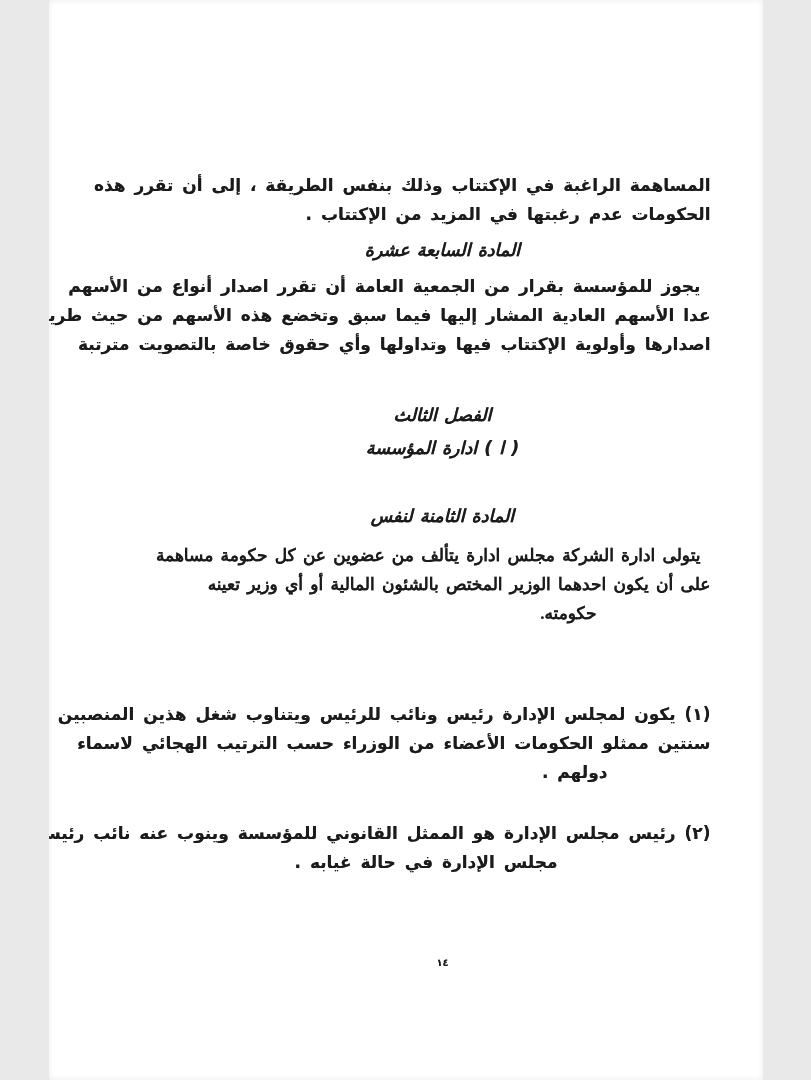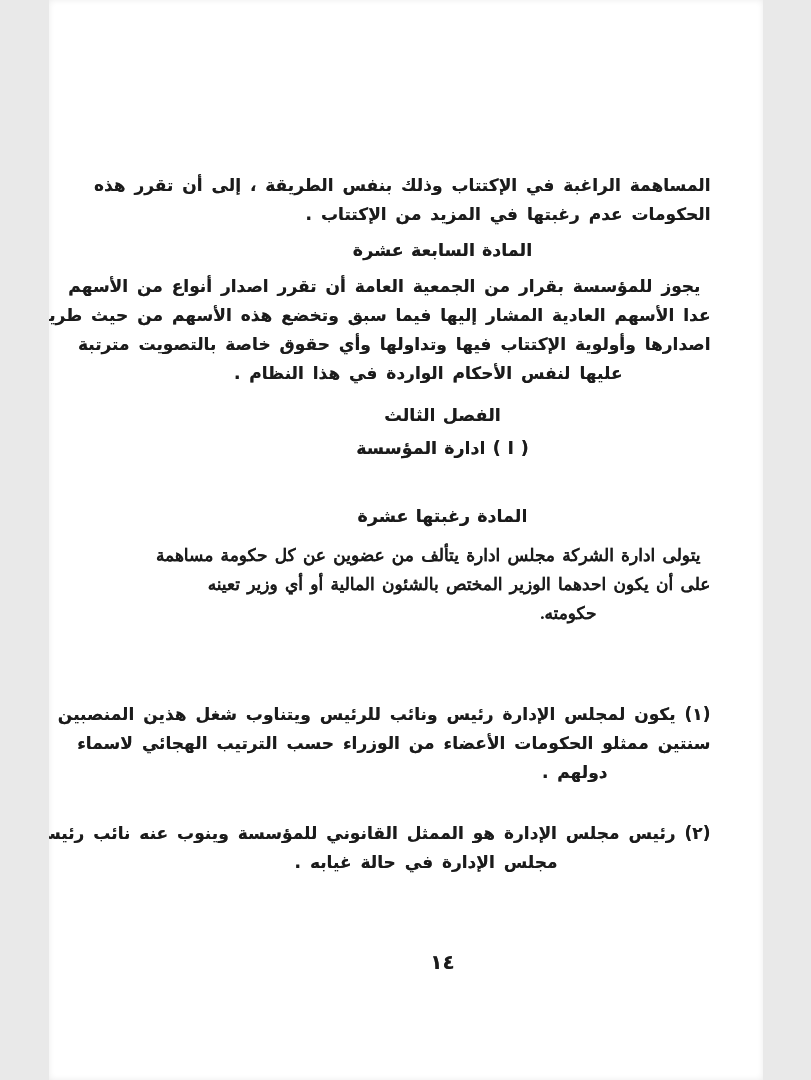--- a/index.html
+++ b/index.html
@@ -33,20 +33,21 @@
   .heading{
     height:29px;
     line-height:29px;
     font-size:17.5px;
     font-weight:700;
     text-align:center;
     white-space:nowrap;
     transform:translateX(-12px);
     word-spacing:1px;
     text-shadow:0 0 0.5px rgba(20,20,20,0.65);
+    font-style:italic;
   }
   
   .ind10{padding-right:10px;}
   .ind88{padding-right:88px;}
   .ind103{padding-right:103px;}
   .ind114{padding-right:114px;}
   .ind153{padding-right:153px;}
 
   #blk-intro{top:171px;}
   #blk-h17{top:236px;}
@@ -55,21 +56,21 @@
   #blk-ch3sub{top:434px;}
   #blk-h18{top:502px;}
   #blk-a18{top:541px;font-family:Liberation Serif, serif;}
   #blk-h19{top:663px;}
   #blk-item1{top:700px;}
   #blk-item2{top:819px;}
   #blk-pagenum{top:948px;}
   #blk-pagenum .ln{
     text-align:center;
     transform:translateX(-12px);
-    font-size:20px;
+    font-size:10px;
     letter-spacing:4px;
   }
 </style>
 </head>
 <body>
 
 <div class="page">
 
   <div class="blk" id="blk-intro">
     <div class="ln">المساهمة الراغبة في الإكتتاب وذلك بنفس الطريقة ، إلى أن تقرر هذه</div>
@@ -77,33 +78,32 @@
   </div>
 
   <div class="blk" id="blk-h17">
     <div class="heading">المادة السابعة عشرة</div>
   </div>
 
   <div class="blk" id="blk-a17">
     <div class="ln ind10">يجوز للمؤسسة بقرار من الجمعية العامة أن تقرر اصدار أنواع من الأسهم</div>
     <div class="ln">عدا الأسهم العادية المشار إليها فيما سبق وتخضع هذه الأسهم من حيث طريقة</div>
     <div class="ln">اصدارها وأولوية الإكتتاب فيها وتداولها وأي حقوق خاصة بالتصويت مترتبة</div>
-    <div class="ln ind88">عليها لنفس الأحكام الواردة في هذا النظام .</div>
   </div>
 
   <div class="blk" id="blk-ch3">
     <div class="heading">الفصل الثالث</div>
   </div>
 
   <div class="blk" id="blk-ch3sub">
     <div class="heading">( ا ) ادارة المؤسسة</div>
   </div>
 
   <div class="blk" id="blk-h18">
-    <div class="heading">المادة رغبتها عشرة</div>
+    <div class="heading">المادة الثامنة لنفس</div>
   </div>
 
   <div class="blk" id="blk-a18">
     <div class="ln ind10">يتولى ادارة الشركة مجلس ادارة يتألف من عضوين عن كل حكومة مساهمة</div>
     <div class="ln">على أن يكون احدهما الوزير المختص بالشئون المالية أو أي وزير تعينه</div>
     <div class="ln ind114">حكومته.</div>
   </div>
 
 
   <div class="blk" id="blk-item1">

